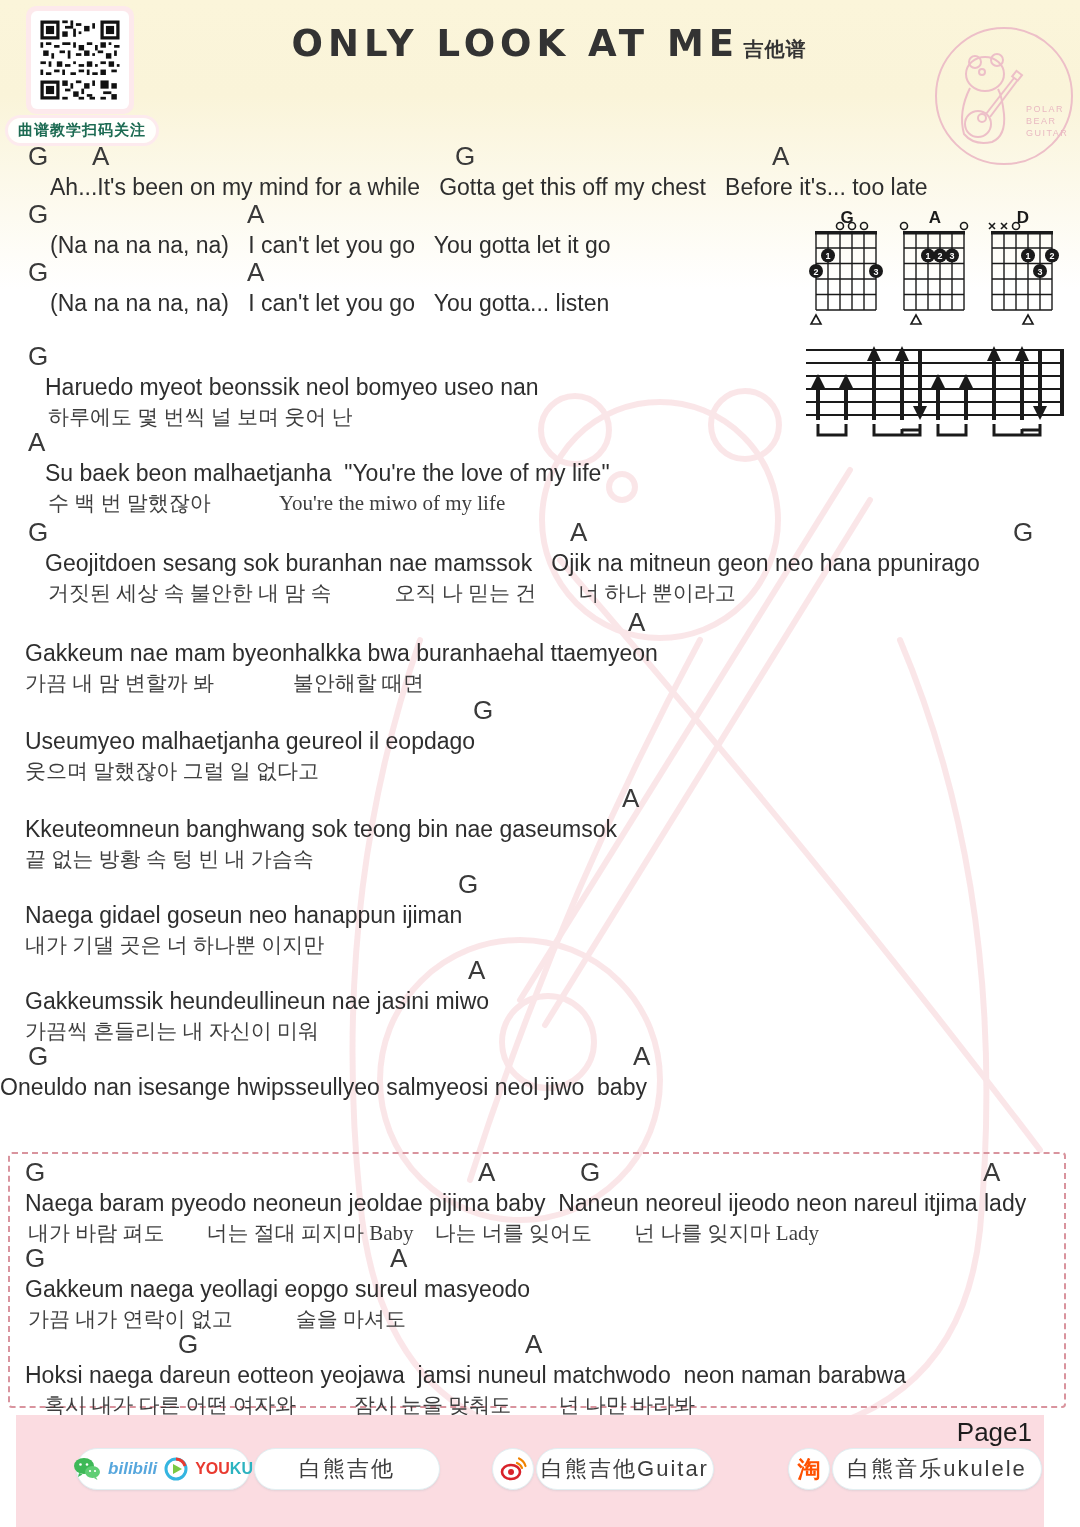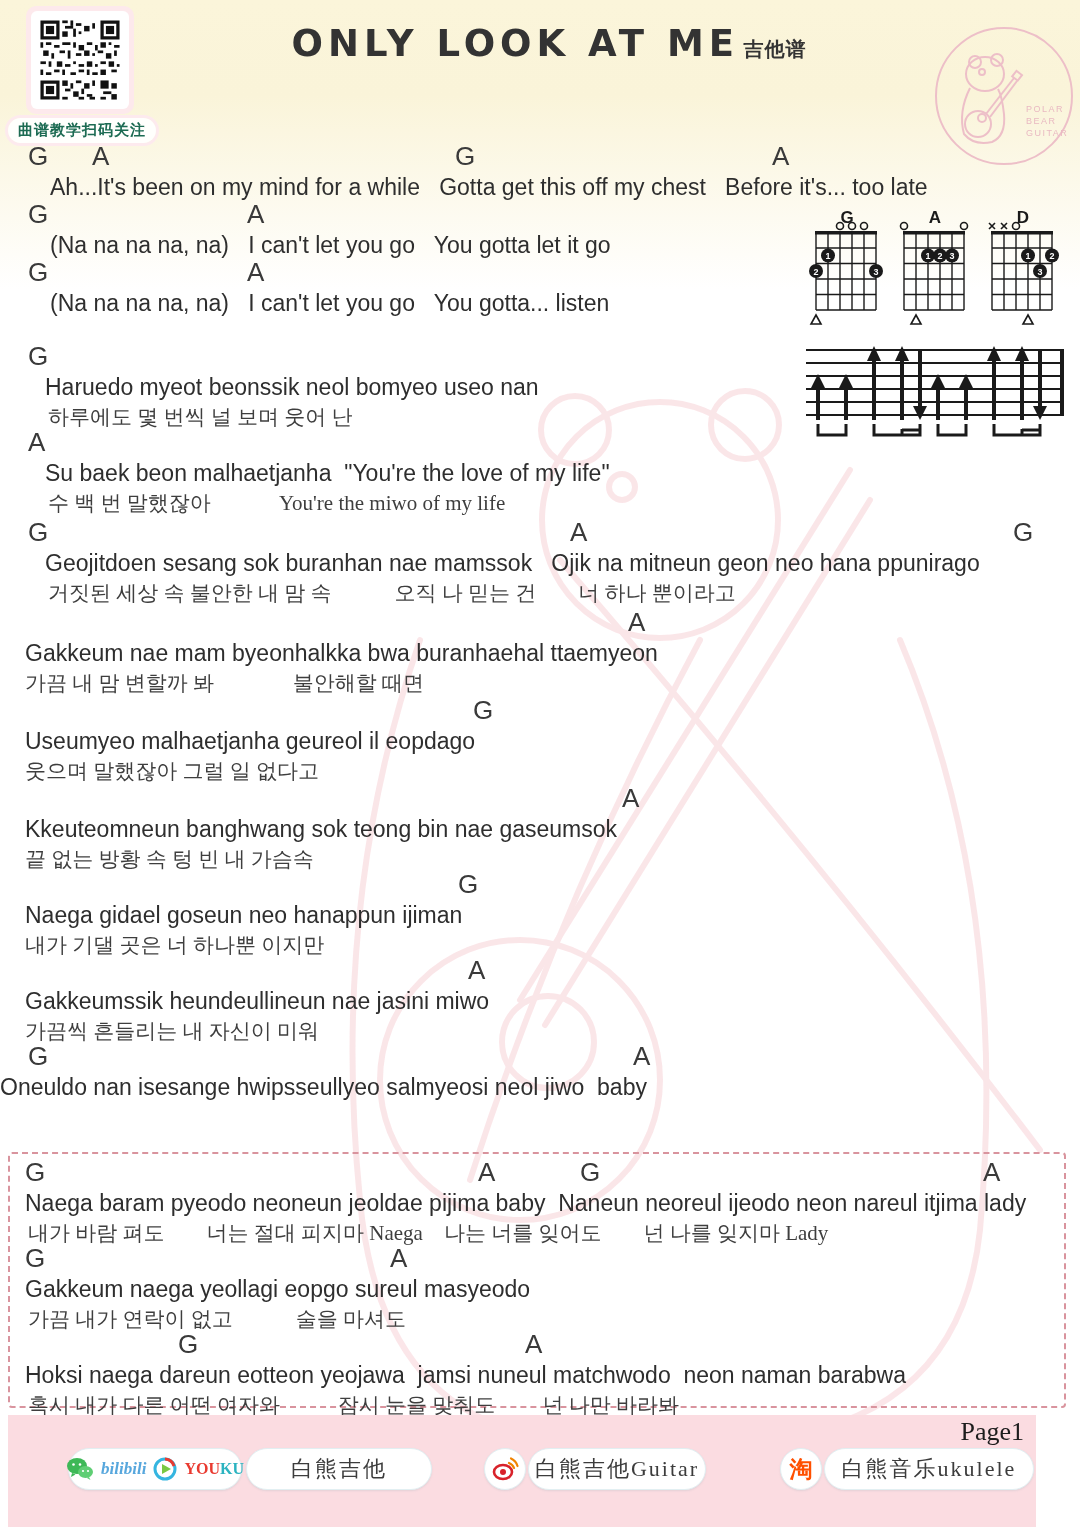--- a/index.html
+++ b/index.html
@@ -31,21 +31,21 @@
          font-family:"Liberation Serif", serif; }
   
   .chorus-box { position:absolute; left:8px; top:1152px; width:1058px; height:256px;
                 border:2px dashed #d9949e; border-radius:4px; }
   
   .chords-panel { position:absolute; left:806px; top:210px; display:flex; gap:6px; }
   .strum { position:absolute; left:800px; top:340px; }
   
   .watermark { position:absolute; left:0; top:0; pointer-events:none; }
   
-  .footer { position:absolute; left:8px; top:1415px; width:1028px; height:112px; background:#fbdce1;font-family:Liberation Serif, serif; }
+  .footer { position:absolute; left:16px; top:1415px; width:1028px; height:112px; background:#fbdce1; }
   .pagenum { position:absolute; right:12px; top:2px; font-size:26px; color:#1d1d1d; }
   .pill { position:absolute; top:33px; height:42px; background:#fff; border:1px solid #e2eff2;
           border-radius:21px; display:flex; align-items:center; justify-content:center;
           box-shadow:0 1px 2px rgba(120,160,170,.18); }
   .pill-text { font-size:22px; color:#3c3c3c; letter-spacing:2px; }
   .icons-row { display:flex; align-items:center; gap:7px; padding:0 12px; }
   .bili-word { font-size:17px; font-weight:bold; font-style:italic; color:#57a7dd; }
   .youku-you { font-size:16px; font-weight:bold; color:#e93a30; }
   .youku-ku  { font-size:16px; font-weight:bold; color:#2bb3c0;text-align:center; }
   .round-icon { position:absolute; top:33px; width:42px; height:42px; background:#fff;
@@ -425,39 +425,39 @@
   </div>
 
   <div class="line" style="top:1158px">
     <div class="chordrow">
       <span class="chord" style="left:25px">G</span>
       <span class="chord" style="left:478px">A</span>
       <span class="chord" style="left:580px">G</span>
       <span class="chord" style="left:983px">A</span>
     </div>
     <div class="eng" style="padding-left:25px">Naega baram pyeodo neoneun jeoldae pijima baby  Naneun neoreul ijeodo neon nareul itjima lady</div>
-    <div class="kor" style="padding-left:28px">내가 바람 펴도        너는 절대 피지마 Naega    나는 너를 잊어도        넌 나를 잊지마 Lady</div>
+    <div class="kor" style="padding-left:28px">내가 바람 펴도        너는 절대 피지마 Baby    나는 너를 잊어도        넌 나를 잊지마 Lady</div>
   </div>
 
   <div class="line" style="top:1244px">
     <div class="chordrow">
       <span class="chord" style="left:25px">G</span>
       <span class="chord" style="left:390px">A</span>
     </div>
     <div class="eng" style="padding-left:25px">Gakkeum naega yeollagi eopgo sureul masyeodo</div>
     <div class="kor" style="padding-left:28px">가끔 내가 연락이 없고            술을 마셔도</div>
   </div>
 
   <div class="line" style="top:1330px">
     <div class="chordrow">
       <span class="chord" style="left:178px">G</span>
       <span class="chord" style="left:525px">A</span>
     </div>
     <div class="eng" style="padding-left:25px">Hoksi naega dareun eotteon yeojawa  jamsi nuneul matchwodo  neon naman barabwa</div>
-    <div class="kor" style="padding-left:28px">혹시 내가 다른 어떤 여자와           잠시 눈을 맞춰도         넌 나만 바라봐</div>
+    <div class="kor" style="padding-left:44px">혹시 내가 다른 어떤 여자와           잠시 눈을 맞춰도         넌 나만 바라봐</div>
   </div>
 
   <div class="footer">
     <div class="pagenum">Page1</div>
 
     <div class="pill" style="left:60px; width:174px">
       <div class="icons-row">
         <svg width="28" height="24" viewBox="0 0 28 24">
           <ellipse cx="11" cy="9" rx="10" ry="8" fill="#3eb857"></ellipse>
           <circle cx="7.5" cy="7.5" r="1.3" fill="#fff"></circle>

